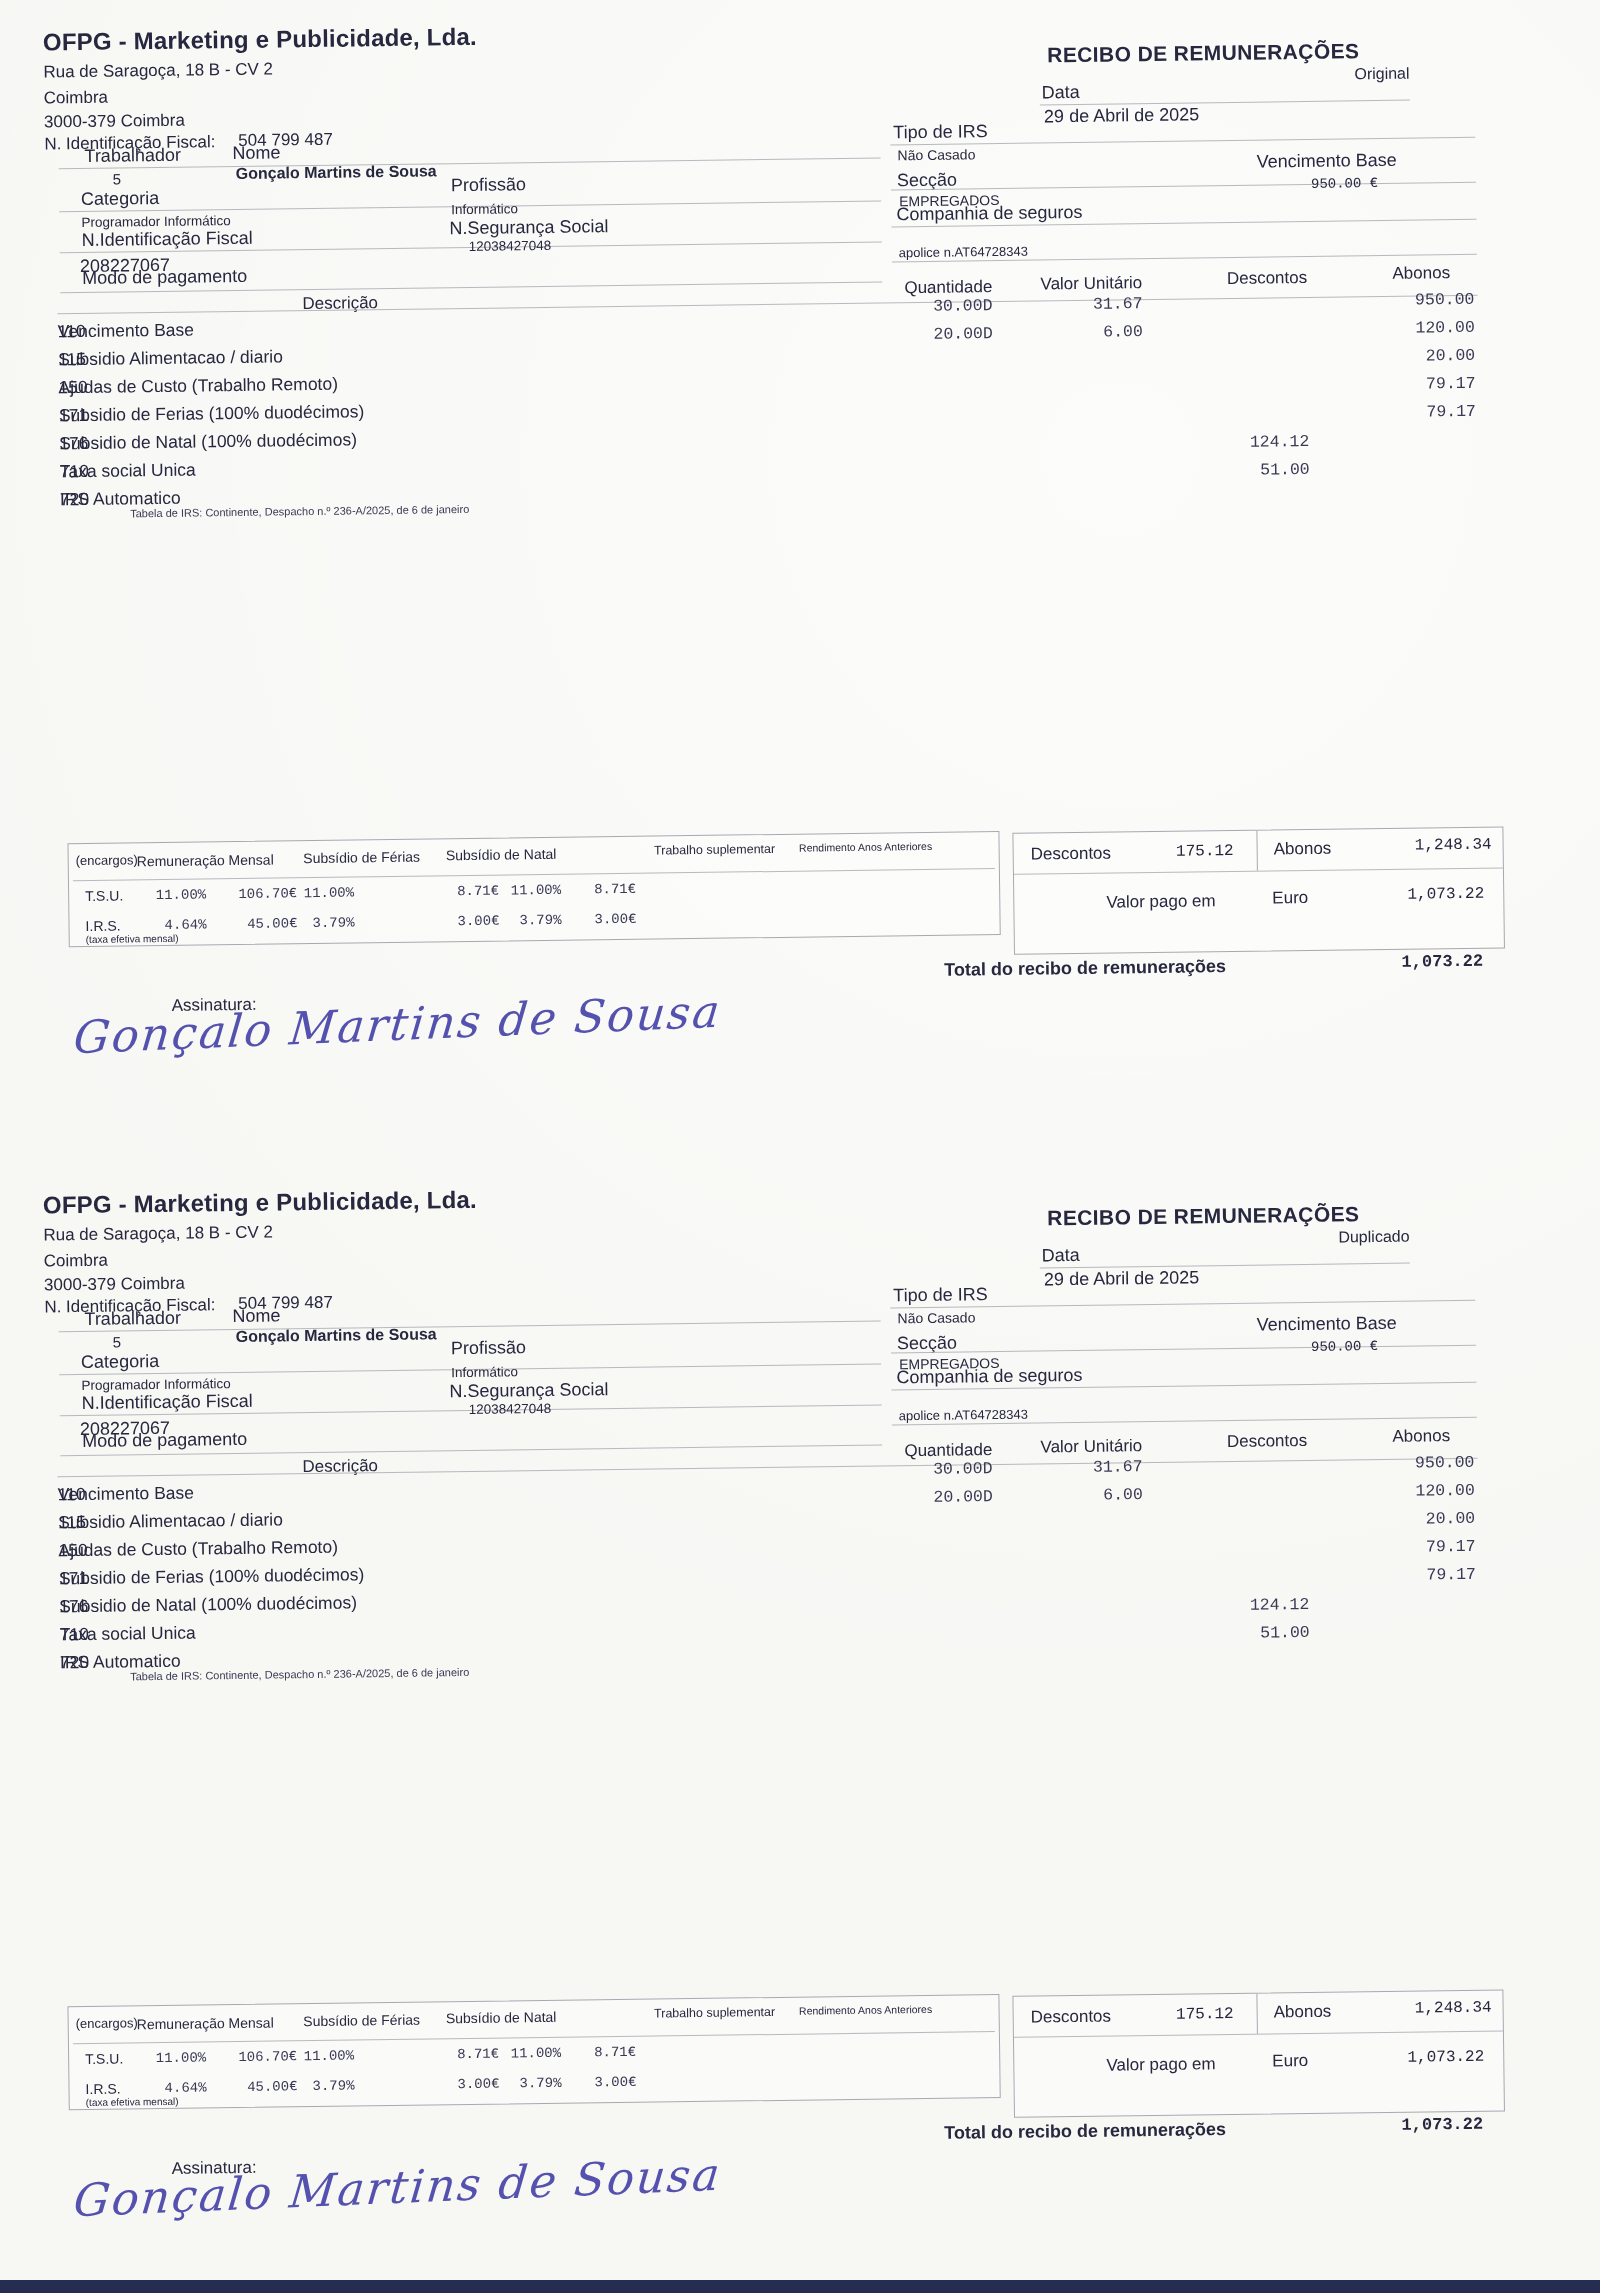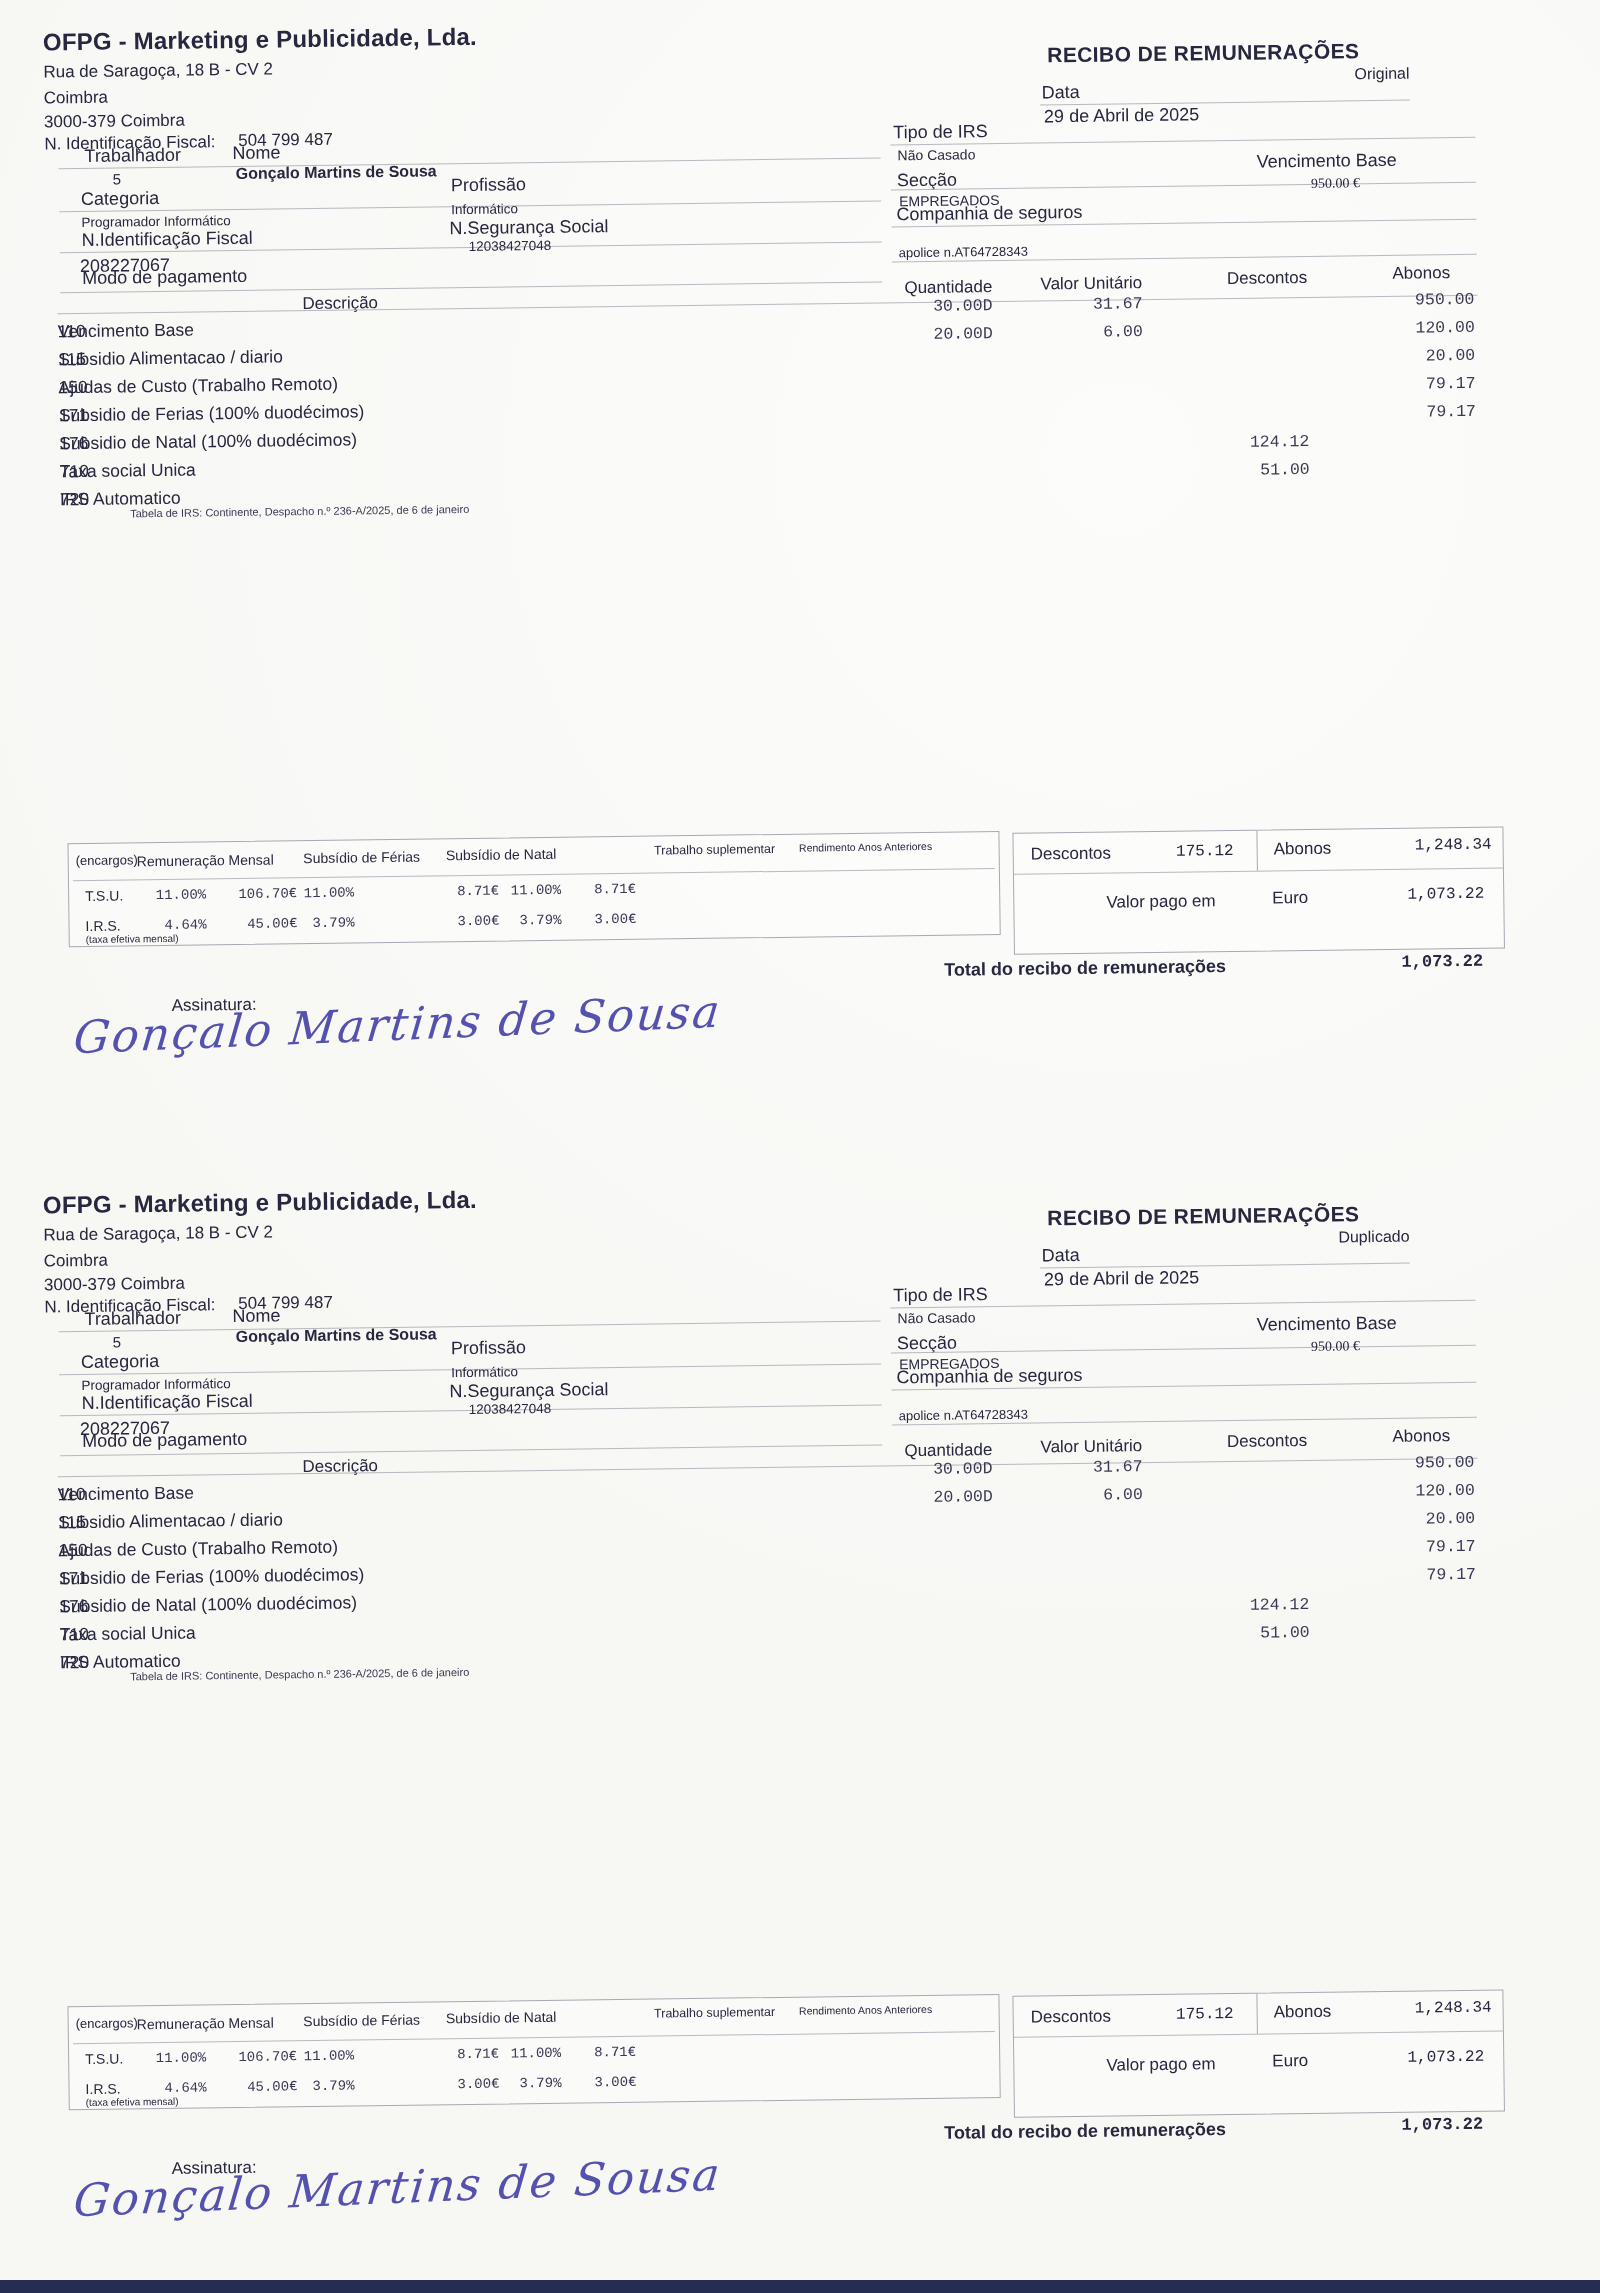--- a/index.html
+++ b/index.html
@@ -49,21 +49,21 @@
   
   .worker-label{left:84px;top:146px;font-size:18px;}
   .name-label{left:232px;top:145px;font-size:18px;}
   .worker-number{left:112px;top:171px;font-size:15px;}
   .worker-name{left:235px;top:167px;font-size:16px;font-weight:bold;}
   .category-label{left:80px;top:189px;font-size:18px;}
   .profession-label{left:450px;top:180px;font-size:18px;}
   .section-label{left:896px;top:181px;font-size:18px;}
   .base-label{left:1256px;top:167px;font-size:18px;}
   .section-value{left:898px;top:204px;font-size:14px;}
-  .base-value{left:1310px;top:192px;font-size:14px;font-family:Liberation Serif, serif;}
+  .base-value{left:1310px;top:192px;font-size:14px;font-family:Liberation Mono, monospace;}
   .category-value{left:80px;top:215px;font-size:13.5px;}
   .profession-value{left:450px;top:207px;font-size:13.5px;}
   .fiscal-label{left:80px;top:230px;font-size:18px;}
   .ss-label{left:448px;top:223px;font-size:18px;}
   .insurance-label{left:895px;top:215px;font-size:18px;}
   .fiscal-value{left:78px;top:256px;font-size:18px;}
   .ss-value{left:467px;top:244px;font-size:13.5px;}
   .insurance-value{left:897px;top:256px;font-size:13px;}
   .payment-label{left:80px;top:268px;font-size:18px;}
   

